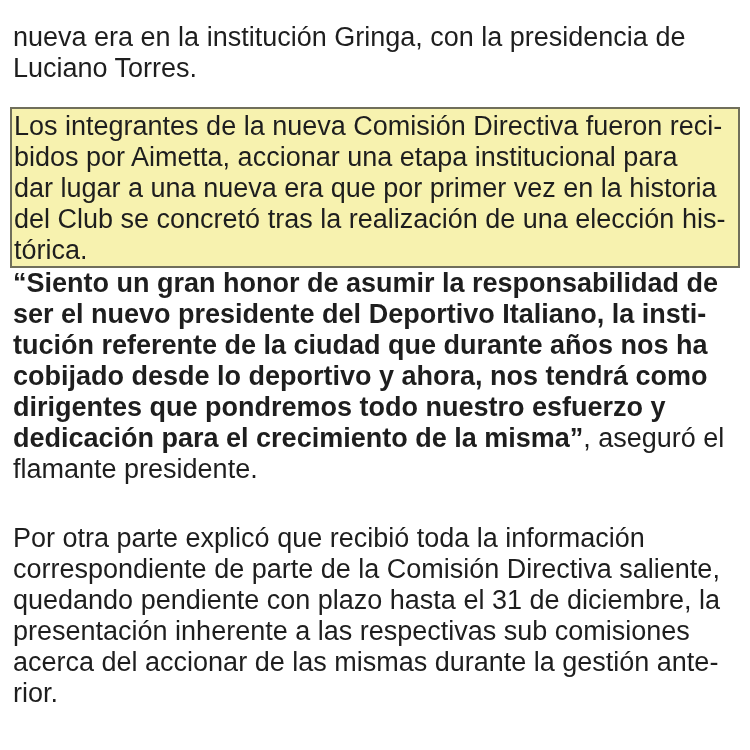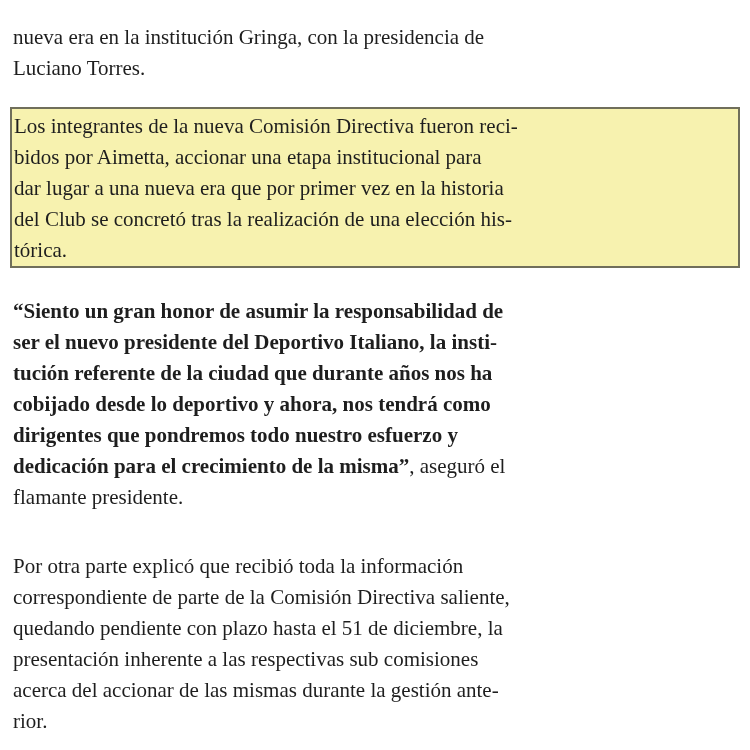--- a/index.html
+++ b/index.html
@@ -4,37 +4,37 @@
 <style>
   html, body { margin: 0; padding: 0; background: #ffffff; }
   .page {
     position: relative;
     width: 750px;
     height: 750px;
     box-sizing: border-box;
     padding: 22px 12px 16px 13px;
     background: var(--background, #ffffff);
     color: var(--text, #1e1e1e);
-    font-family: Liberation Serif, serif;
-    font-size: 21px;
+    font-family: Liberation Sans, sans-serif;
+    font-size: 27px;
     line-height: 31px;
     overflow: hidden;
   }
   .para {
     margin: 0;
     white-space: pre-line;
   }
   .highlight-box {
     margin: 23px -2px 0 -3px;
     background: var(--highlight-bg, #f7f2af);
     border: 2px solid var(--highlight-border, #706f5b);
     padding: 2px 2px 0 2px;
     white-space: pre-line;
   }
-  .para-quote { margin-top: 28px; }
+  .para-quote { }
   .para-quote strong { font-weight: bold; }
   .para-closing { margin-top: 38px; }
 </style>
 </head>
 <body>
 
 <div class="page">
   <p class="para">nueva era en la institución Gringa, con la presidencia de
 Luciano Torres.</p>
   <div class="highlight-box"><span>Los integrantes de la nueva Comisión Directiva fueron reci-
@@ -44,17 +44,17 @@
 tórica.</span></div>
   <p class="para para-quote"><strong>“Siento un gran honor de asumir la responsabilidad de
 ser el nuevo presidente del Deportivo Italiano, la insti-
 tución referente de la ciudad que durante años nos ha
 cobijado desde lo deportivo y ahora, nos tendrá como
 dirigentes que pondremos todo nuestro esfuerzo y
 dedicación para el crecimiento de la misma”</strong><span>, aseguró el
 flamante presidente.</span></p>
   <p class="para para-closing">Por otra parte explicó que recibió toda la información
 correspondiente de parte de la Comisión Directiva saliente,
-quedando pendiente con plazo hasta el 51 de diciembre, la
+quedando pendiente con plazo hasta el 31 de diciembre, la
 presentación inherente a las respectivas sub comisiones
 acerca del accionar de las mismas durante la gestión ante-
 rior.</p>
 </div>
 
 </body></html>

